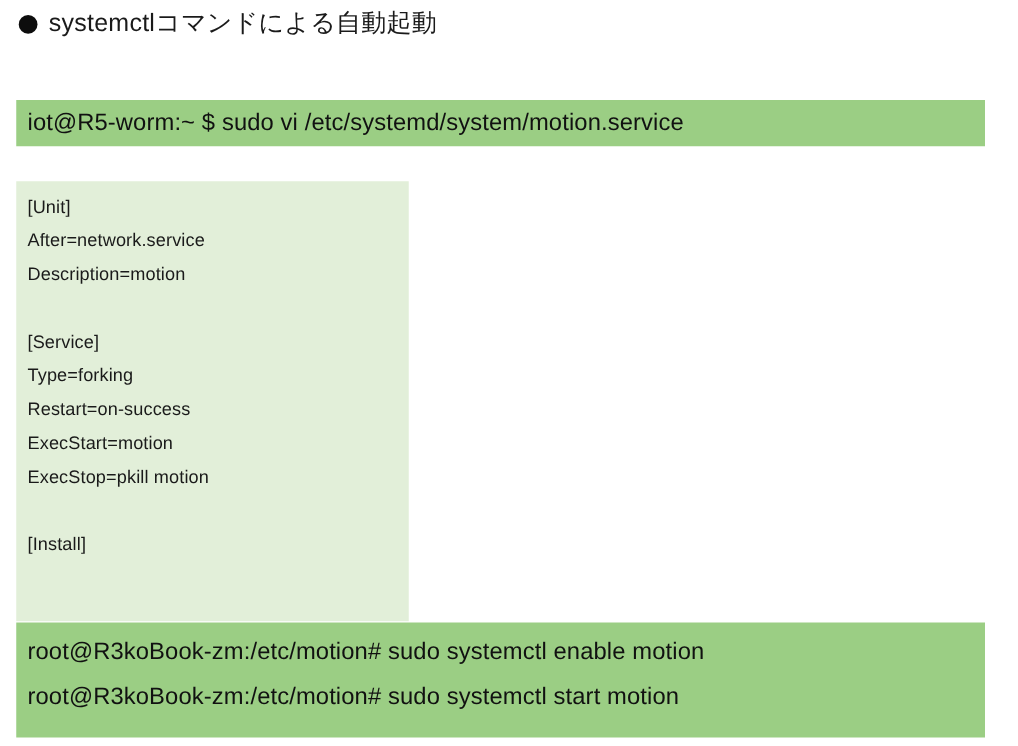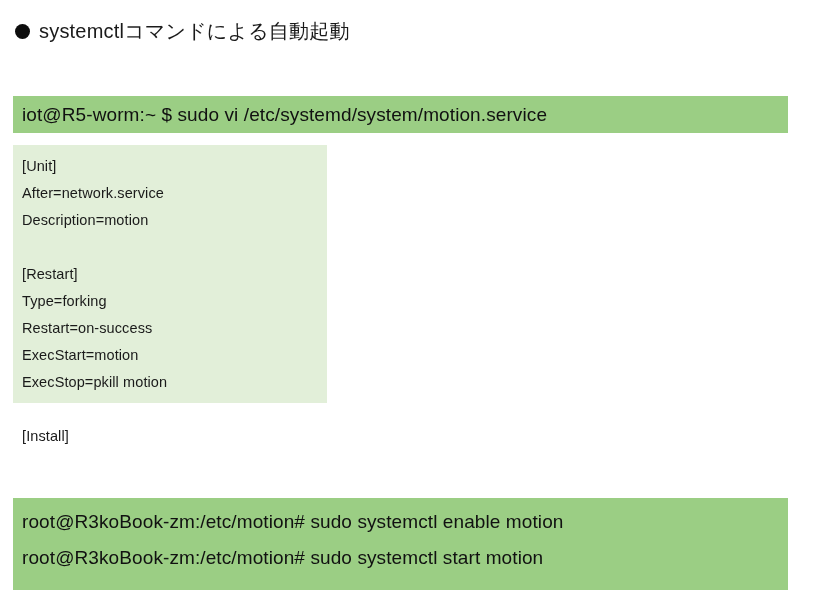--- a/index.html
+++ b/index.html
@@ -12,21 +12,21 @@
     background: #ffffff;
     font-family: "Liberation Sans", "DejaVu Sans", sans-serif;
     overflow: hidden;
     position: relative;
   }
 
   
   .heading {
     position: absolute;
     left: 15px;
-    top: 18px;
+    top: 6px;
     display: flex;
     align-items: center;
     gap: 9px;
     white-space: nowrap;
   }
   .bullet {
     width: 15px;
     height: 15px;
     border-radius: 50%;
     background: #0d0d0d;
@@ -42,21 +42,21 @@
 
   
   .cmd-bar {
     position: absolute;
     left: 13px;
     width: 775px;
     background: #9bce84;
     box-sizing: border-box;
   }
   .cmd-bar-top {
-    top: 96px;
+    top: 80px;
     height: 37px;
     padding: 4px 0 0 9px;
   }
   .cmd-bar-bottom {
     top: 498px;
     height: 92px;
     padding: 6px 0 0 9px;
   }
   .cmd-line {
     font-size: 19px;
@@ -68,21 +68,21 @@
   .cmd-bar-bottom .cmd-line {
     line-height: 36px;
   }
 
   
   .config-block {
     position: absolute;
     left: 13px;
     top: 145px;
     width: 314px;
-    height: 258px;
+    height: 352px;
     background: #e2efd9;
     box-sizing: border-box;
     padding: 8px 0 0 9px;
   }
   .config-line {
     font-size: 14.5px;
     line-height: 27px;
     color: #1a1a1a;
     white-space: pre;
     min-height: 27px;
@@ -99,21 +99,21 @@
 
 <div class="cmd-bar cmd-bar-top">
   <div class="cmd-line">iot@R5-worm:~ $ sudo vi /etc/systemd/system/motion.service</div>
 </div>
 
 <div class="config-block">
   <div class="config-line">[Unit]</div>
   <div class="config-line">After=network.service</div>
   <div class="config-line">Description=motion</div>
   <div class="config-line"></div>
-  <div class="config-line">[Restart]</div>
+  <div class="config-line">[Service]</div>
   <div class="config-line">Type=forking</div>
   <div class="config-line">Restart=on-success</div>
   <div class="config-line">ExecStart=motion</div>
   <div class="config-line">ExecStop=pkill motion</div>
   <div class="config-line"></div>
   <div class="config-line">[Install]</div>
 </div>
 
 <div class="cmd-bar cmd-bar-bottom">
   <div class="cmd-line">root@R3koBook-zm:/etc/motion# sudo systemctl enable motion</div>

